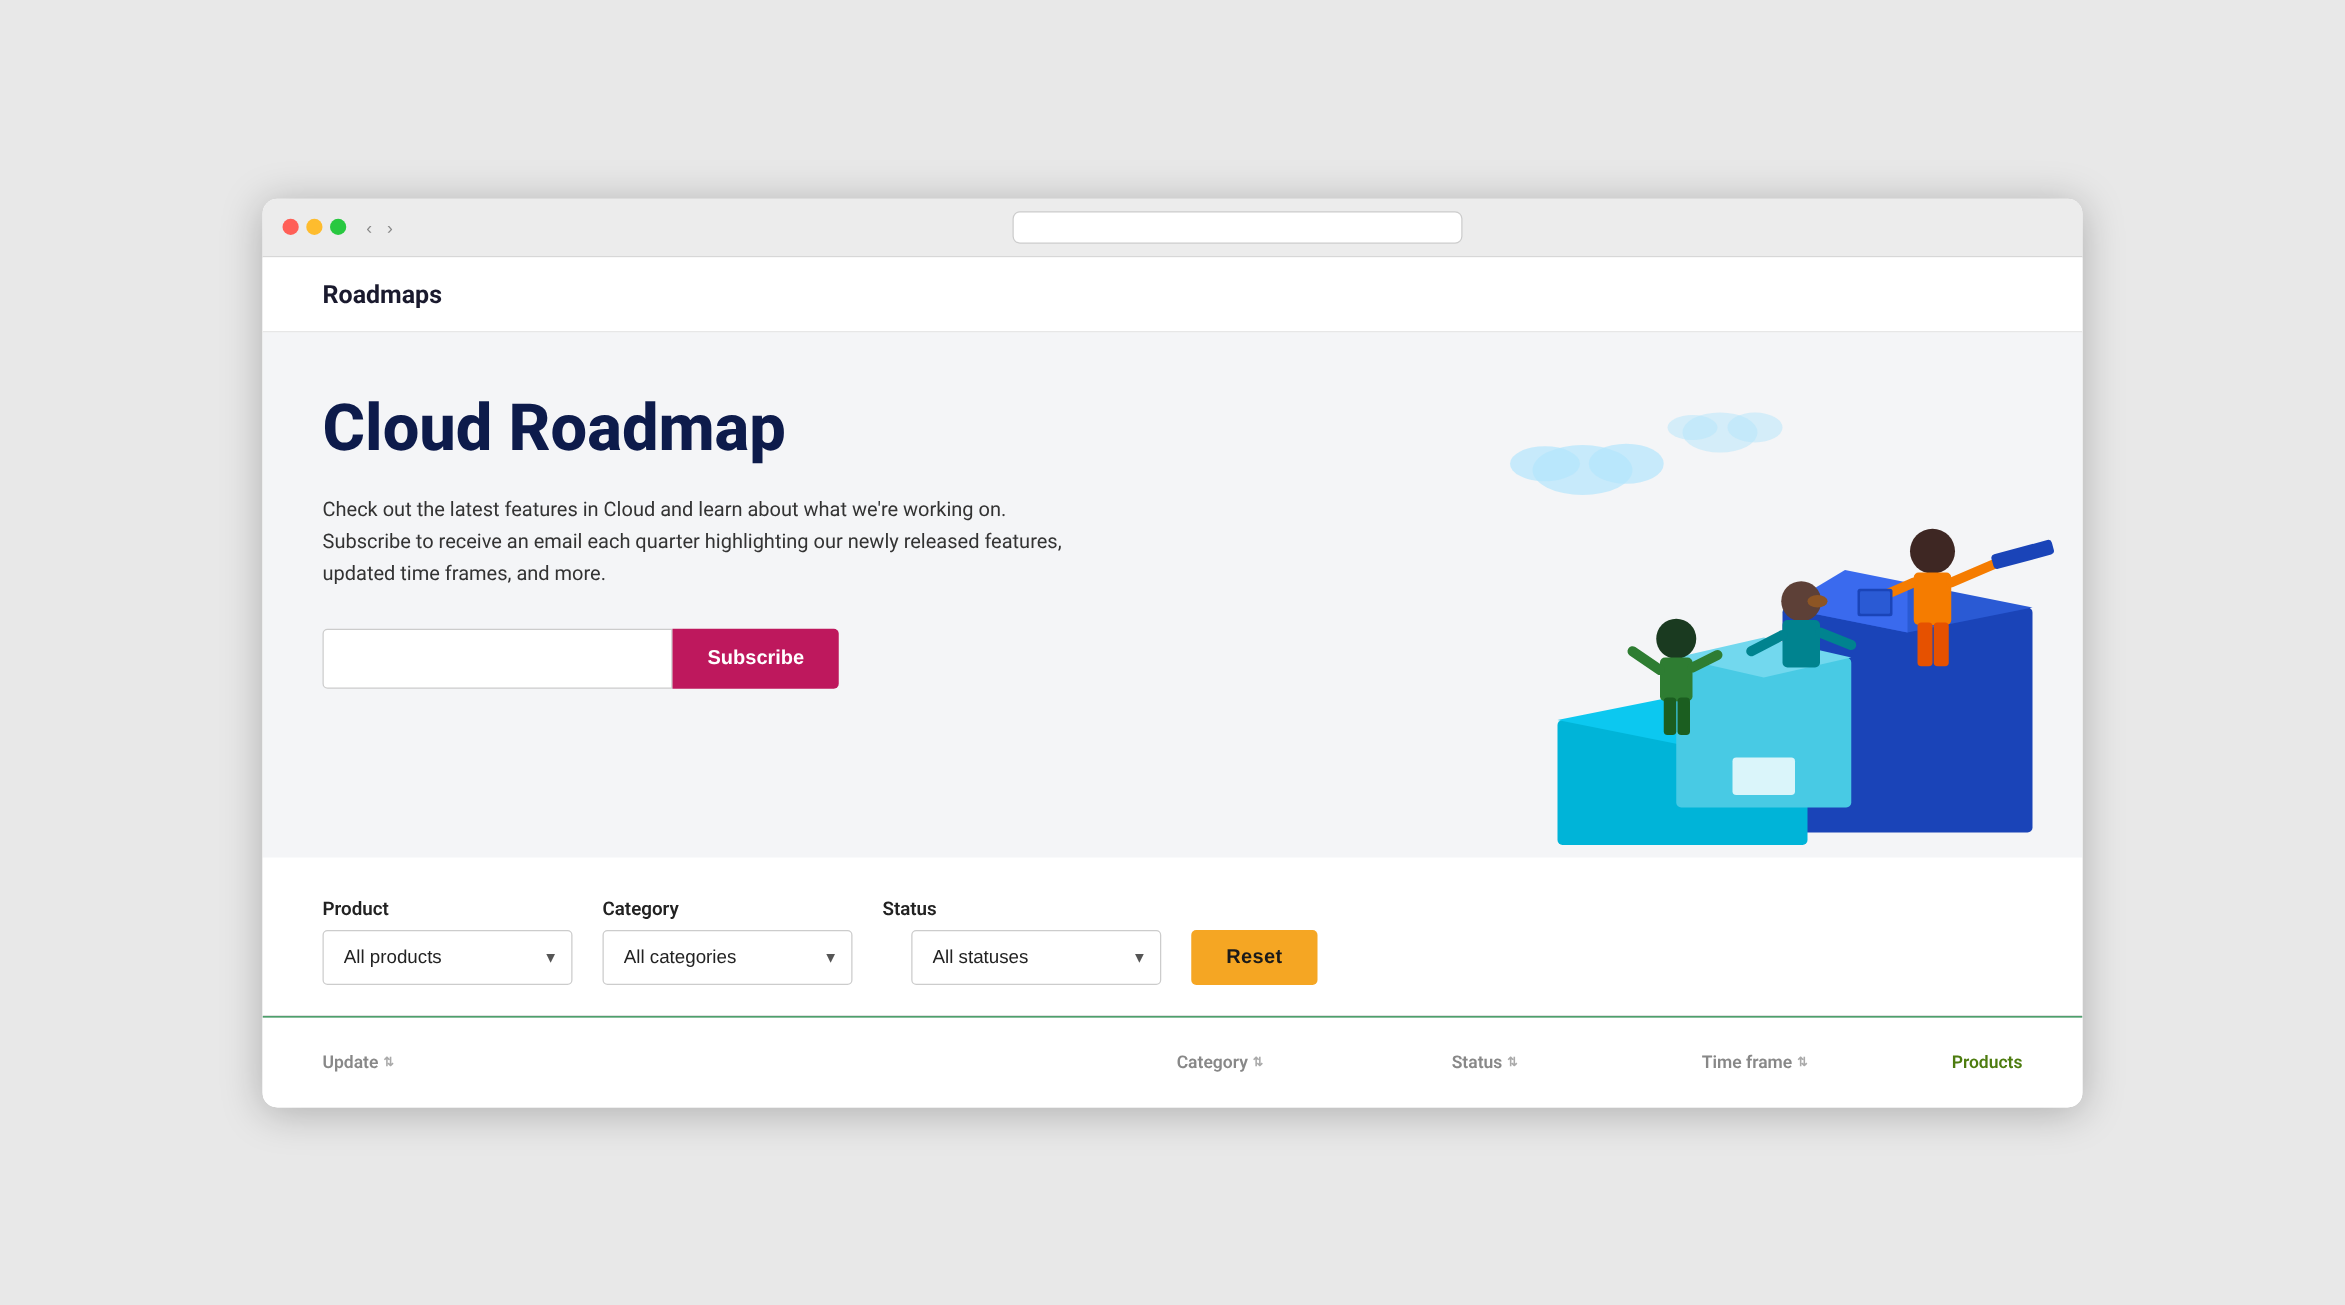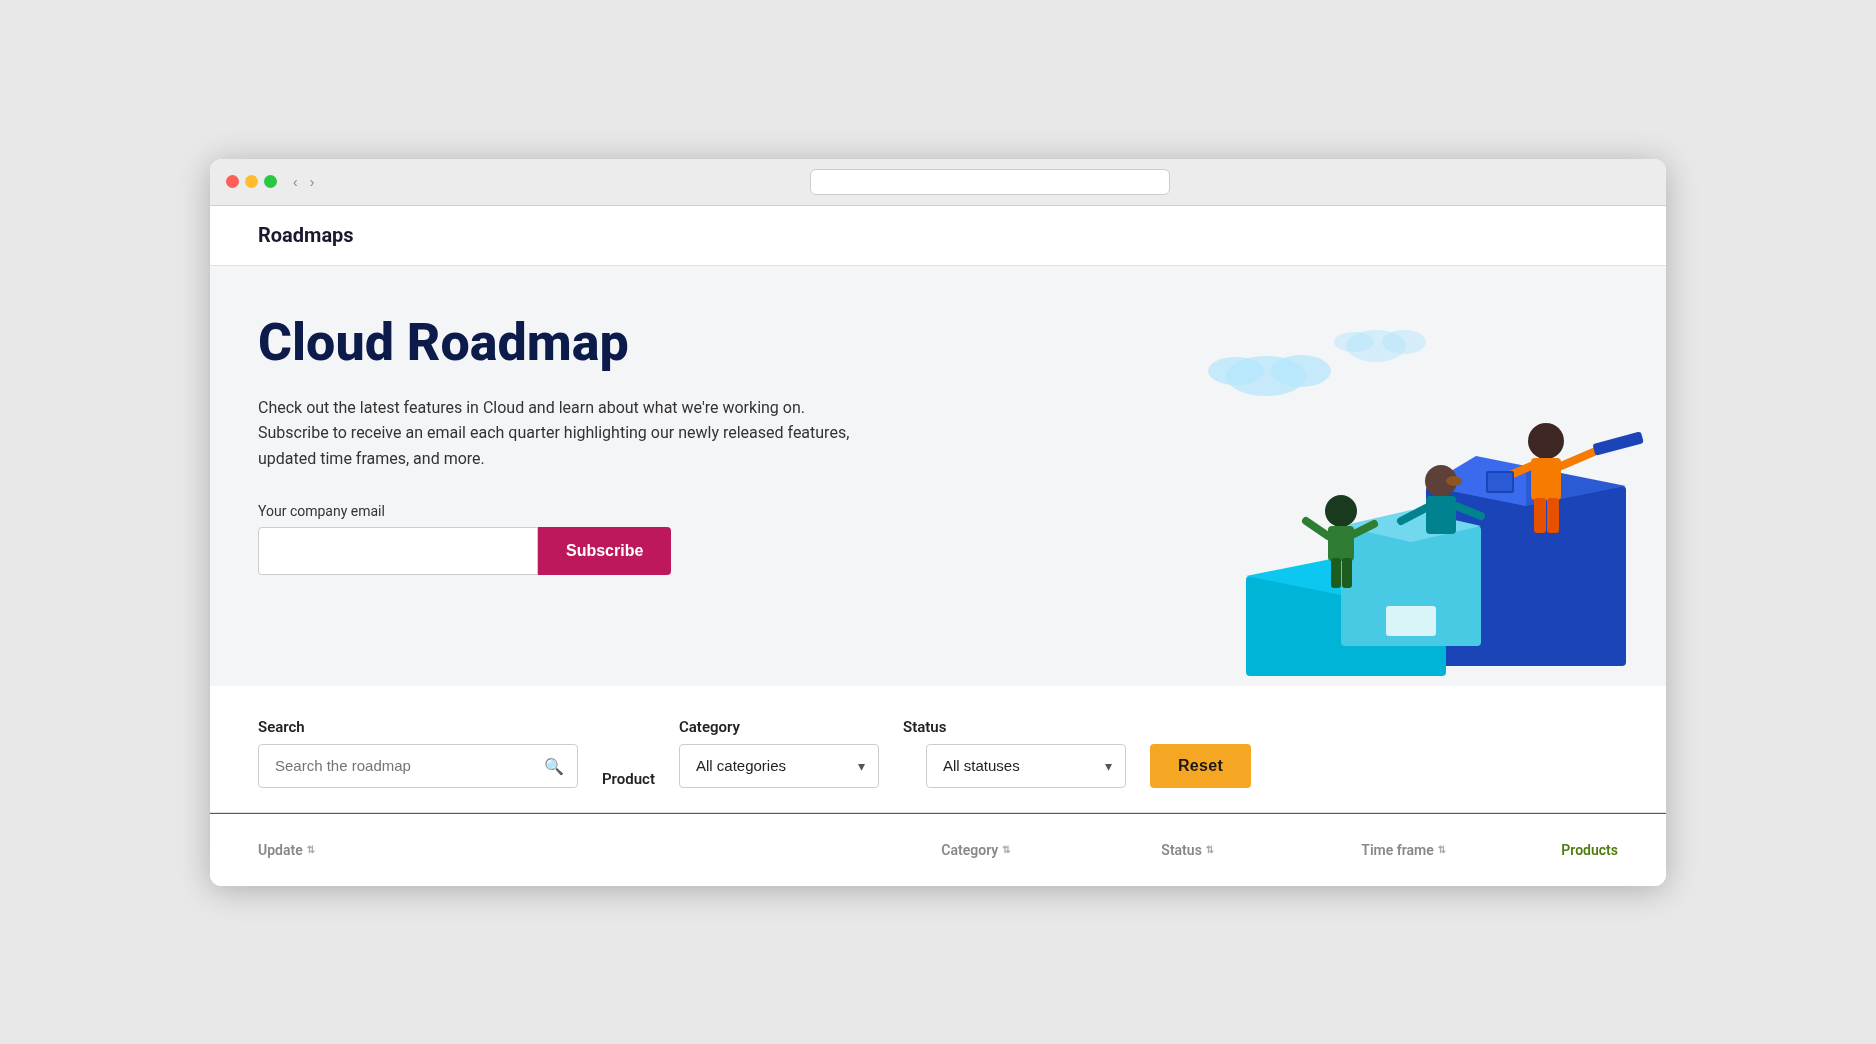--- a/index.html
+++ b/index.html
@@ -381,21 +381,20 @@
 
     <nav class="top-nav">
       <span class="nav-brand">Roadmaps</span>
     </nav>
 
     <section class="hero">
       <div class="hero-content">
         <h1 class="hero-title">Cloud Roadmap</h1>
         <p class="hero-description">Check out the latest features in Cloud and learn about what we're working on. Subscribe to receive an email each quarter highlighting our newly released features, updated time frames, and more.</p>
         <div class="email-section">
-          <label>Your company email</label>
           <div class="email-row">
             <input class="email-input" type="email" placeholder="" style="">
             <button class="subscribe-btn">Subscribe</button>
           </div>
         </div>
       </div>
 
       <div class="hero-illustration">
         <svg class="illustration-svg" viewBox="0 0 520 420" xmlns="http://www.w3.org/2000/svg">
 
@@ -448,30 +447,28 @@
           <line x1="385" y1="200" x2="362" y2="210" stroke="#f57c00" stroke-width="8" stroke-linecap="round"></line>
           <rect x="340" y="205" width="28" height="22" fill="#1a44b8" rx="2"></rect>
           <rect x="342" y="207" width="24" height="18" fill="#2a5ad4" rx="1"></rect>
         </svg>
       </div>
     </section>
 
     <div class="filter-section">
       <div class="filter-row">
 
-        <div class="filter-group">
-          <span class="filter-label">Search</span>
-          <div class="search-wrapper">
-            <input class="search-input" type="text" placeholder="Search the roadmap" style="">
-            <span class="search-icon">🔍</span>
-          </div>
-        </div>
 
         <div class="filter-group">
           <span class="filter-label">Product</span>
+          <div class="select-wrapper">
+            <select class="filter-select" style="min-width:200px;">
+              <option>All products</option>
+            </select>
+          </div>
         </div>
 
         <div class="filter-group">
           <span class="filter-label">Category</span>
           <div class="select-wrapper">
             <select class="filter-select" style="min-width:200px;">
               <option>All categories</option>
             </select>
           </div>
         </div>

